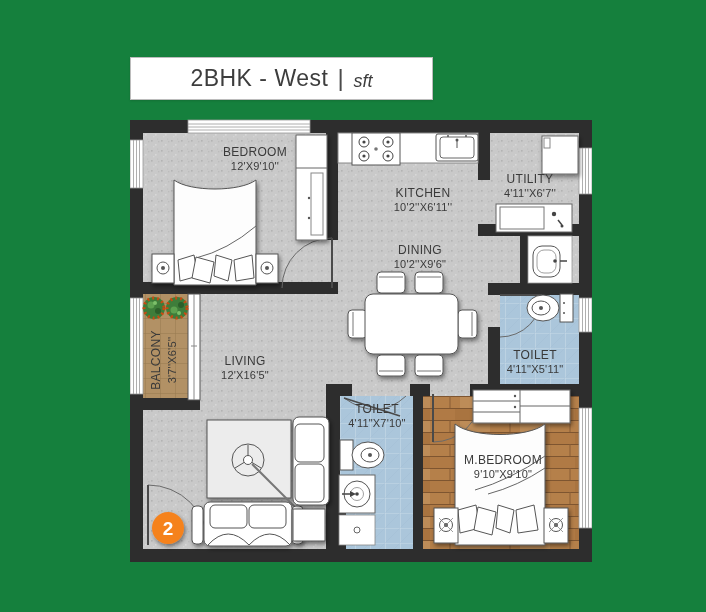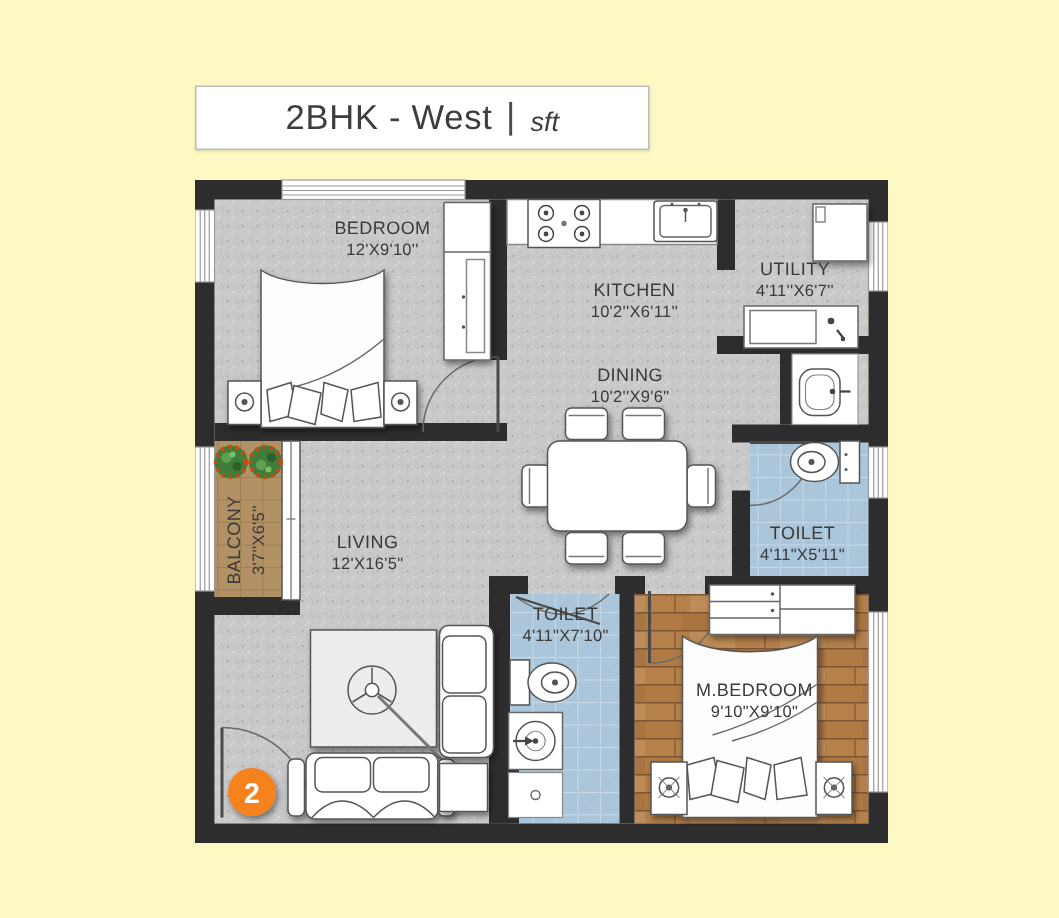--- a/index.html
+++ b/index.html
@@ -1,16 +1,16 @@
 <!DOCTYPE html>
 <html><head>
 <meta charset="utf-8">
 <style>
   html,body{margin:0;padding:0;background:#ffffff;}
-  .canvas{position:relative;width:706px;height:612px;background:#fef9c3;overflow:hidden;
+  .canvas{position:relative;width:706px;height:612px;background:#15803d;overflow:hidden;
           font-family:"Liberation Sans",sans-serif;}
   .title-box{position:absolute;left:130px;top:57px;width:301px;height:41px;background:#fff;
              border:1px solid #bcbcbc;box-shadow:0 1px 2px rgba(0,0,0,.12);
              display:flex;align-items:center;justify-content:center;white-space:nowrap;}
   .title-main{font-size:23px;color:#3d3d3d;letter-spacing:.5px;}
   .title-sep{font-size:24px;color:#4a4a4a;margin:0 9px 2px 9px;font-weight:300;}
   .title-area{font-size:26px;font-weight:bold;color:#2e2e2e;letter-spacing:.5px;}
   .title-unit{font-size:18px;font-style:italic;color:#3d3d3d;margin-left:1px;align-self:center;padding-top:6px;}
   .plan{position:absolute;left:130px;top:108px;width:462px;height:454px;}
   text{font-family:"Liberation Sans",sans-serif;fill:#3a3a3a;}

